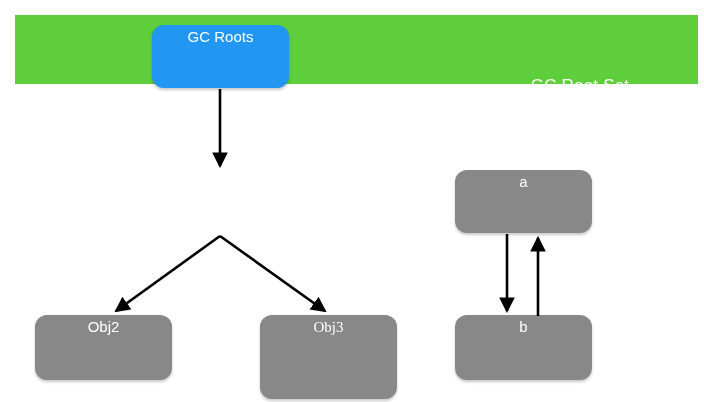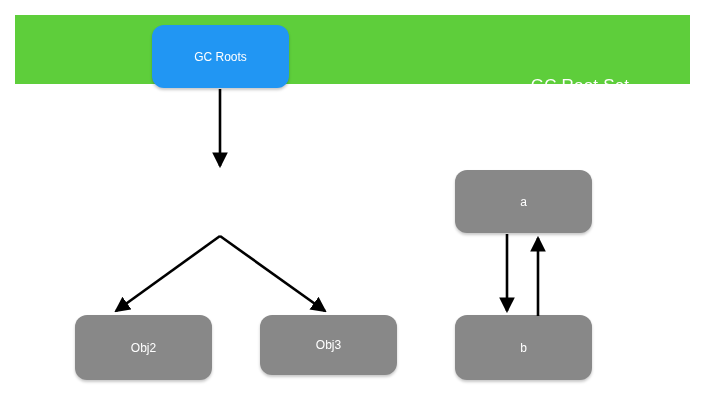--- a/index.html
+++ b/index.html
@@ -17,54 +17,54 @@
   }
 
   
   .root-set-region {
     position: absolute;
     left: 15px;
     top: 15px;
     width: 675px;
     height: 69px;
     background: #5ece3b;
+    padding-left: 8px;
   }
   .root-set-label {
     position: absolute;
     left: 470px;
     top: 60px;
     width: 190px;
     text-align: center;
     color: #ffffff;
     font-size: 17px;
     line-height: 22px;
     letter-spacing: 0.2px;
     white-space: nowrap;
   }
 
   
   .node {
     position: absolute;
     border-radius: 12px;
     display: flex;
-    align-items: center;
     justify-content: center;
     color: #ffffff;
-    font-size: 12px;
+    font-size: 15px;
     line-height: 24px;
     box-shadow: 0 2px 3px rgba(0,0,0,0.22);
     box-sizing: border-box;
   }
   .node.gray   { background: #888888; }
   .node.blue   { background: #2196f3; }
 
   #node-gc-roots { left: 152px; top: 25px;  width: 137px; height: 63px; }
   #node-obj1     { left: 152px; top: 170px; width: 137px; height: 63px; }
-  #node-obj2     { left: 35px;  top: 315px; width: 137px; height: 65px; margin-left: 40px; }
-  #node-obj3     { left: 260px; top: 315px; width: 137px; height: 60px; }
+  #node-obj2     { left: 35px;  top: 315px; width: 137px; height: 65px; }
+  #node-obj3     { left: 260px; top: 315px; width: 137px; height: 84px; font-family: Liberation Serif, serif; }
   #node-a        { left: 455px; top: 170px; width: 137px; height: 63px; }
   #node-b        { left: 455px; top: 315px; width: 137px; height: 65px; }
 
   
   #arrow-layer {
     position: absolute;
     left: 0;
     top: 0;
     width: 704px;
     height: 402px;

